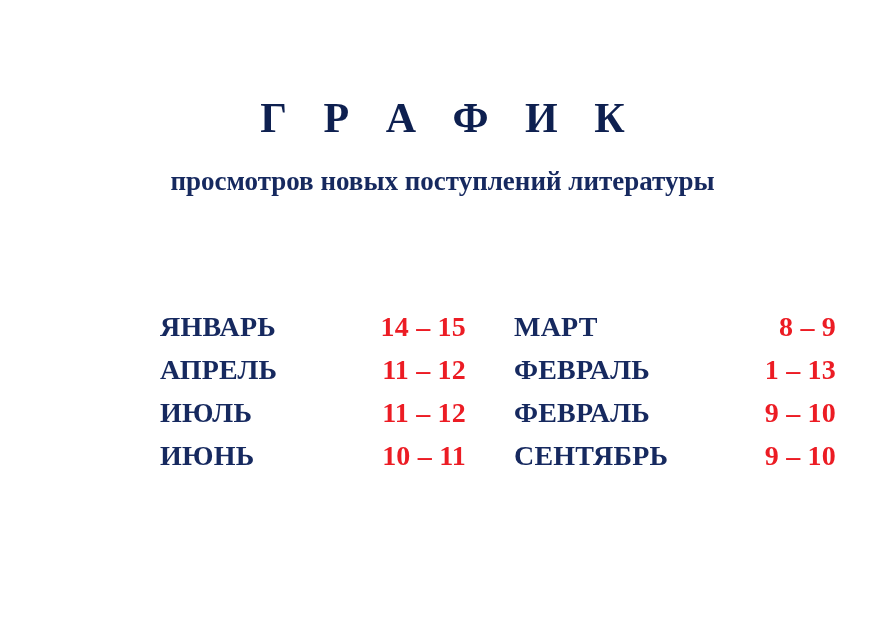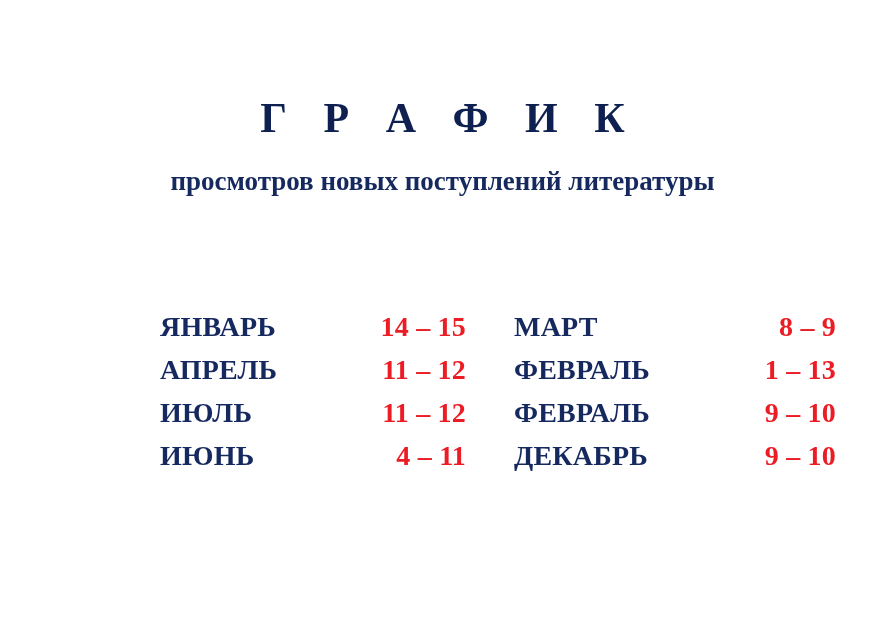--- a/index.html
+++ b/index.html
@@ -138,23 +138,23 @@
         <td class="col-month-right month">ФЕВРАЛЬ</td>
         <td class="col-date-right date">9 – 10</td>
         <td class="col-spacer-right"></td>
       </tr>
 
 
 
       <tr>
         <td class="col-spacer-left"></td>
         <td class="col-month-left month">ИЮНЬ</td>
-        <td class="col-date-left date">4 – 11</td>
+        <td class="col-date-left date">10 – 11</td>
         <td class="col-gap"></td>
-        <td class="col-month-right month">ДЕКАБРЬ</td>
+        <td class="col-month-right month">СЕНТЯБРЬ</td>
         <td class="col-date-right date">9 – 10</td>
         <td class="col-spacer-right"></td>
       </tr>
 
     </tbody>
   </table>
 
 </div>
 
 </body></html>

